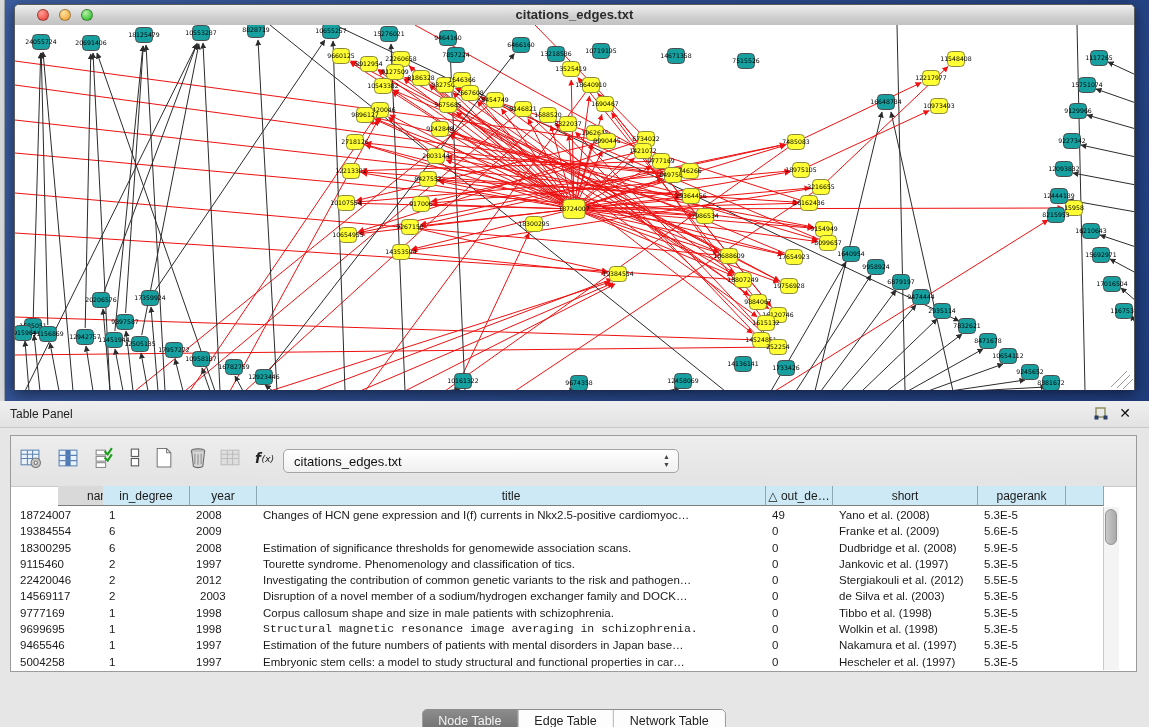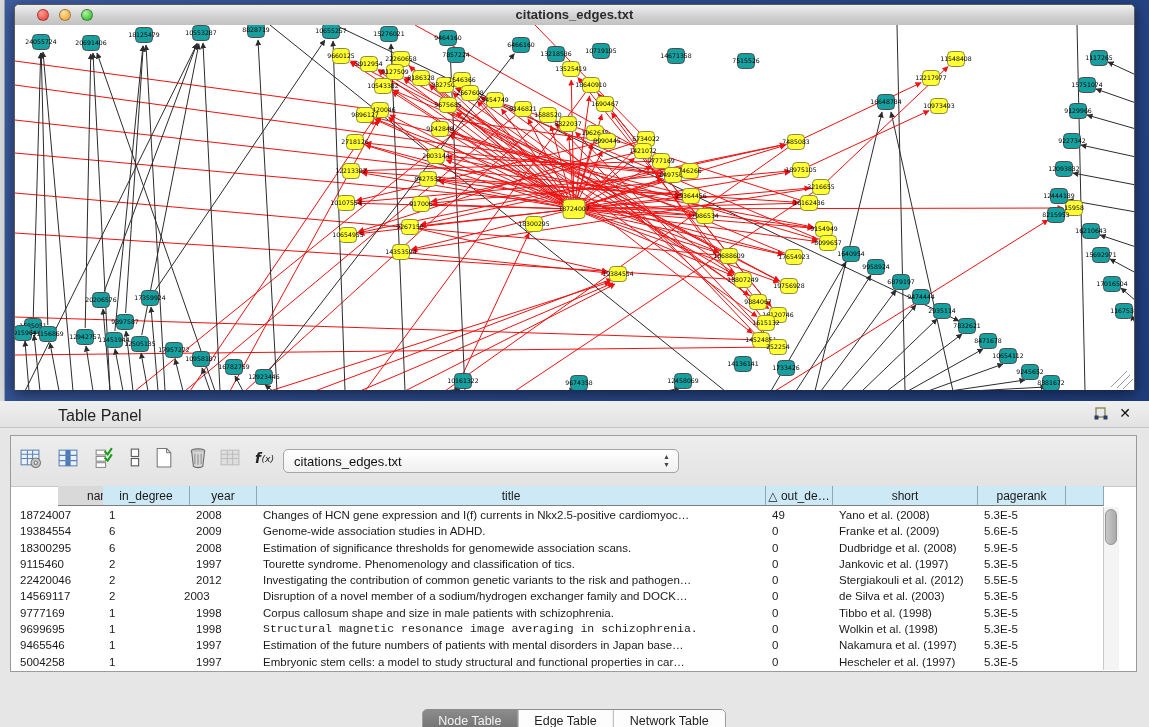--- a/index.html
+++ b/index.html
@@ -16,21 +16,21 @@
   .tl{position:absolute;top:4px;width:12px;height:12px;border-radius:50%;box-sizing:border-box;border:1px solid rgba(0,0,0,.35);}
   #tl-close{left:22px;background:radial-gradient(circle at 35% 30%,#ff9d96,#f1544a 70%);}
   #tl-min  {left:44px;background:radial-gradient(circle at 35% 30%,#ffe2a0,#f5b04a 70%);}
   #tl-zoom {left:66px;background:radial-gradient(circle at 35% 30%,#b6f0a8,#44c93e 70%);}
   #win-title{position:absolute;left:0;right:0;top:2px;text-align:center;font-size:13px;font-weight:bold;color:#2b2b2b;}
   #graph-wrap{position:absolute;left:0;top:20px;width:1119px;height:365px;background:#ffffff;overflow:hidden;}
   
   #table-panel{position:absolute;left:0;top:401px;width:1149px;height:326px;background:#e6e6e6;}
   #panel-header{position:absolute;left:0;top:0;width:100%;height:26px;background:linear-gradient(#efefef,#e2e2e2);
                 border-bottom:1px solid #c6c6c6;}
-  #panel-title{position:absolute;left:10px;top:6px;font-size:16px;color:#222;margin-left:48px;}
+  #panel-title{position:absolute;left:10px;top:6px;font-size:12px;color:#222;}
   #float-btn{position:absolute;right:40px;top:5px;width:16px;height:16px;cursor:default;}
   #close-btn{position:absolute;right:16px;top:4px;width:16px;height:16px;font-size:14px;font-weight:bold;color:#111;text-align:center;line-height:16px;}
   #inner-box{position:absolute;left:10px;top:34px;width:1127px;height:237px;background:#fff;
              border:1px solid #9b9b9b;box-sizing:border-box;}
   #toolbar{position:absolute;left:0;top:0;width:100%;height:50px;background:linear-gradient(#ededed,#e3e3e3);
            border-bottom:1px solid #c9c9c9;}
   .tb-btn{position:absolute;top:11px;width:28px;height:28px;}
   #dropdown{position:absolute;left:272px;top:13px;width:396px;height:24px;background:linear-gradient(#ffffff,#f0f0f0);
             border:1px solid #a5a5a5;border-radius:5px;box-sizing:border-box;}
   #dropdown-text{position:absolute;left:10px;top:4px;font-size:13px;color:#111;}
@@ -576,21 +576,20 @@
               <div class="tcell" style="left: 176px; width: 67px;">2008</div>
               <div class="tcell" style="left: 243px; width: 509px;">Changes of HCN gene expression and I(f) currents in Nkx2.5-positive cardiomyoc…</div>
               <div class="tcell" style="left: 752px; width: 67px;">49</div>
               <div class="tcell" style="left: 819px; width: 145px;">Yano et al. (2008)</div>
               <div class="tcell" style="left: 964px; width: 88px;">5.3E-5</div>
             </div>
             <div class="trow">
               <div class="tcell" style="left: 0px; width: 89px;">19384554</div>
               <div class="tcell" style="left: 89px; width: 87px;">6</div>
               <div class="tcell" style="left: 176px; width: 67px;">2009</div>
-              <div class="tcell" style="left: 243px; width: 509px;">Genome-wide association studies in ADHD.</div>
               <div class="tcell" style="left: 752px; width: 67px;">0</div>
               <div class="tcell" style="left: 819px; width: 145px;">Franke et al. (2009)</div>
               <div class="tcell" style="left: 964px; width: 88px;">5.6E-5</div>
             </div>
             <div class="trow">
               <div class="tcell" style="left: 0px; width: 89px;">18300295</div>
               <div class="tcell" style="left: 89px; width: 87px;">6</div>
               <div class="tcell" style="left: 176px; width: 67px;">2008</div>
               <div class="tcell" style="left: 243px; width: 509px;">Estimation of significance thresholds for genomewide association scans.</div>
               <div class="tcell" style="left: 752px; width: 67px;">0</div>
@@ -611,21 +610,21 @@
               <div class="tcell" style="left: 89px; width: 87px;">2</div>
               <div class="tcell" style="left: 176px; width: 67px;">2012</div>
               <div class="tcell" style="left: 243px; width: 509px;">Investigating the contribution of common genetic variants to the risk and pathogen…</div>
               <div class="tcell" style="left: 752px; width: 67px;">0</div>
               <div class="tcell" style="left: 819px; width: 145px;">Stergiakouli et al. (2012)</div>
               <div class="tcell" style="left: 964px; width: 88px;">5.5E-5</div>
             </div>
             <div class="trow">
               <div class="tcell" style="left: 0px; width: 89px;">14569117</div>
               <div class="tcell" style="left: 89px; width: 87px;">2</div>
-              <div class="tcell" style="left: 164px; width: 67px;">2003</div>
+              <div class="tcell" style="left: 180px; width: 67px;">2003</div>
               <div class="tcell" style="left: 243px; width: 509px;">Disruption of a novel member of a sodium/hydrogen exchanger family and DOCK…</div>
               <div class="tcell" style="left: 752px; width: 67px;">0</div>
               <div class="tcell" style="left: 819px; width: 145px;">de Silva et al. (2003)</div>
               <div class="tcell" style="left: 964px; width: 88px;">5.3E-5</div>
             </div>
             <div class="trow">
               <div class="tcell" style="left: 0px; width: 89px;">9777169</div>
               <div class="tcell" style="left: 89px; width: 87px;">1</div>
               <div class="tcell" style="left: 176px; width: 67px;">1998</div>
               <div class="tcell" style="left: 243px; width: 509px;">Corpus callosum shape and size in male patients with schizophrenia.</div>

